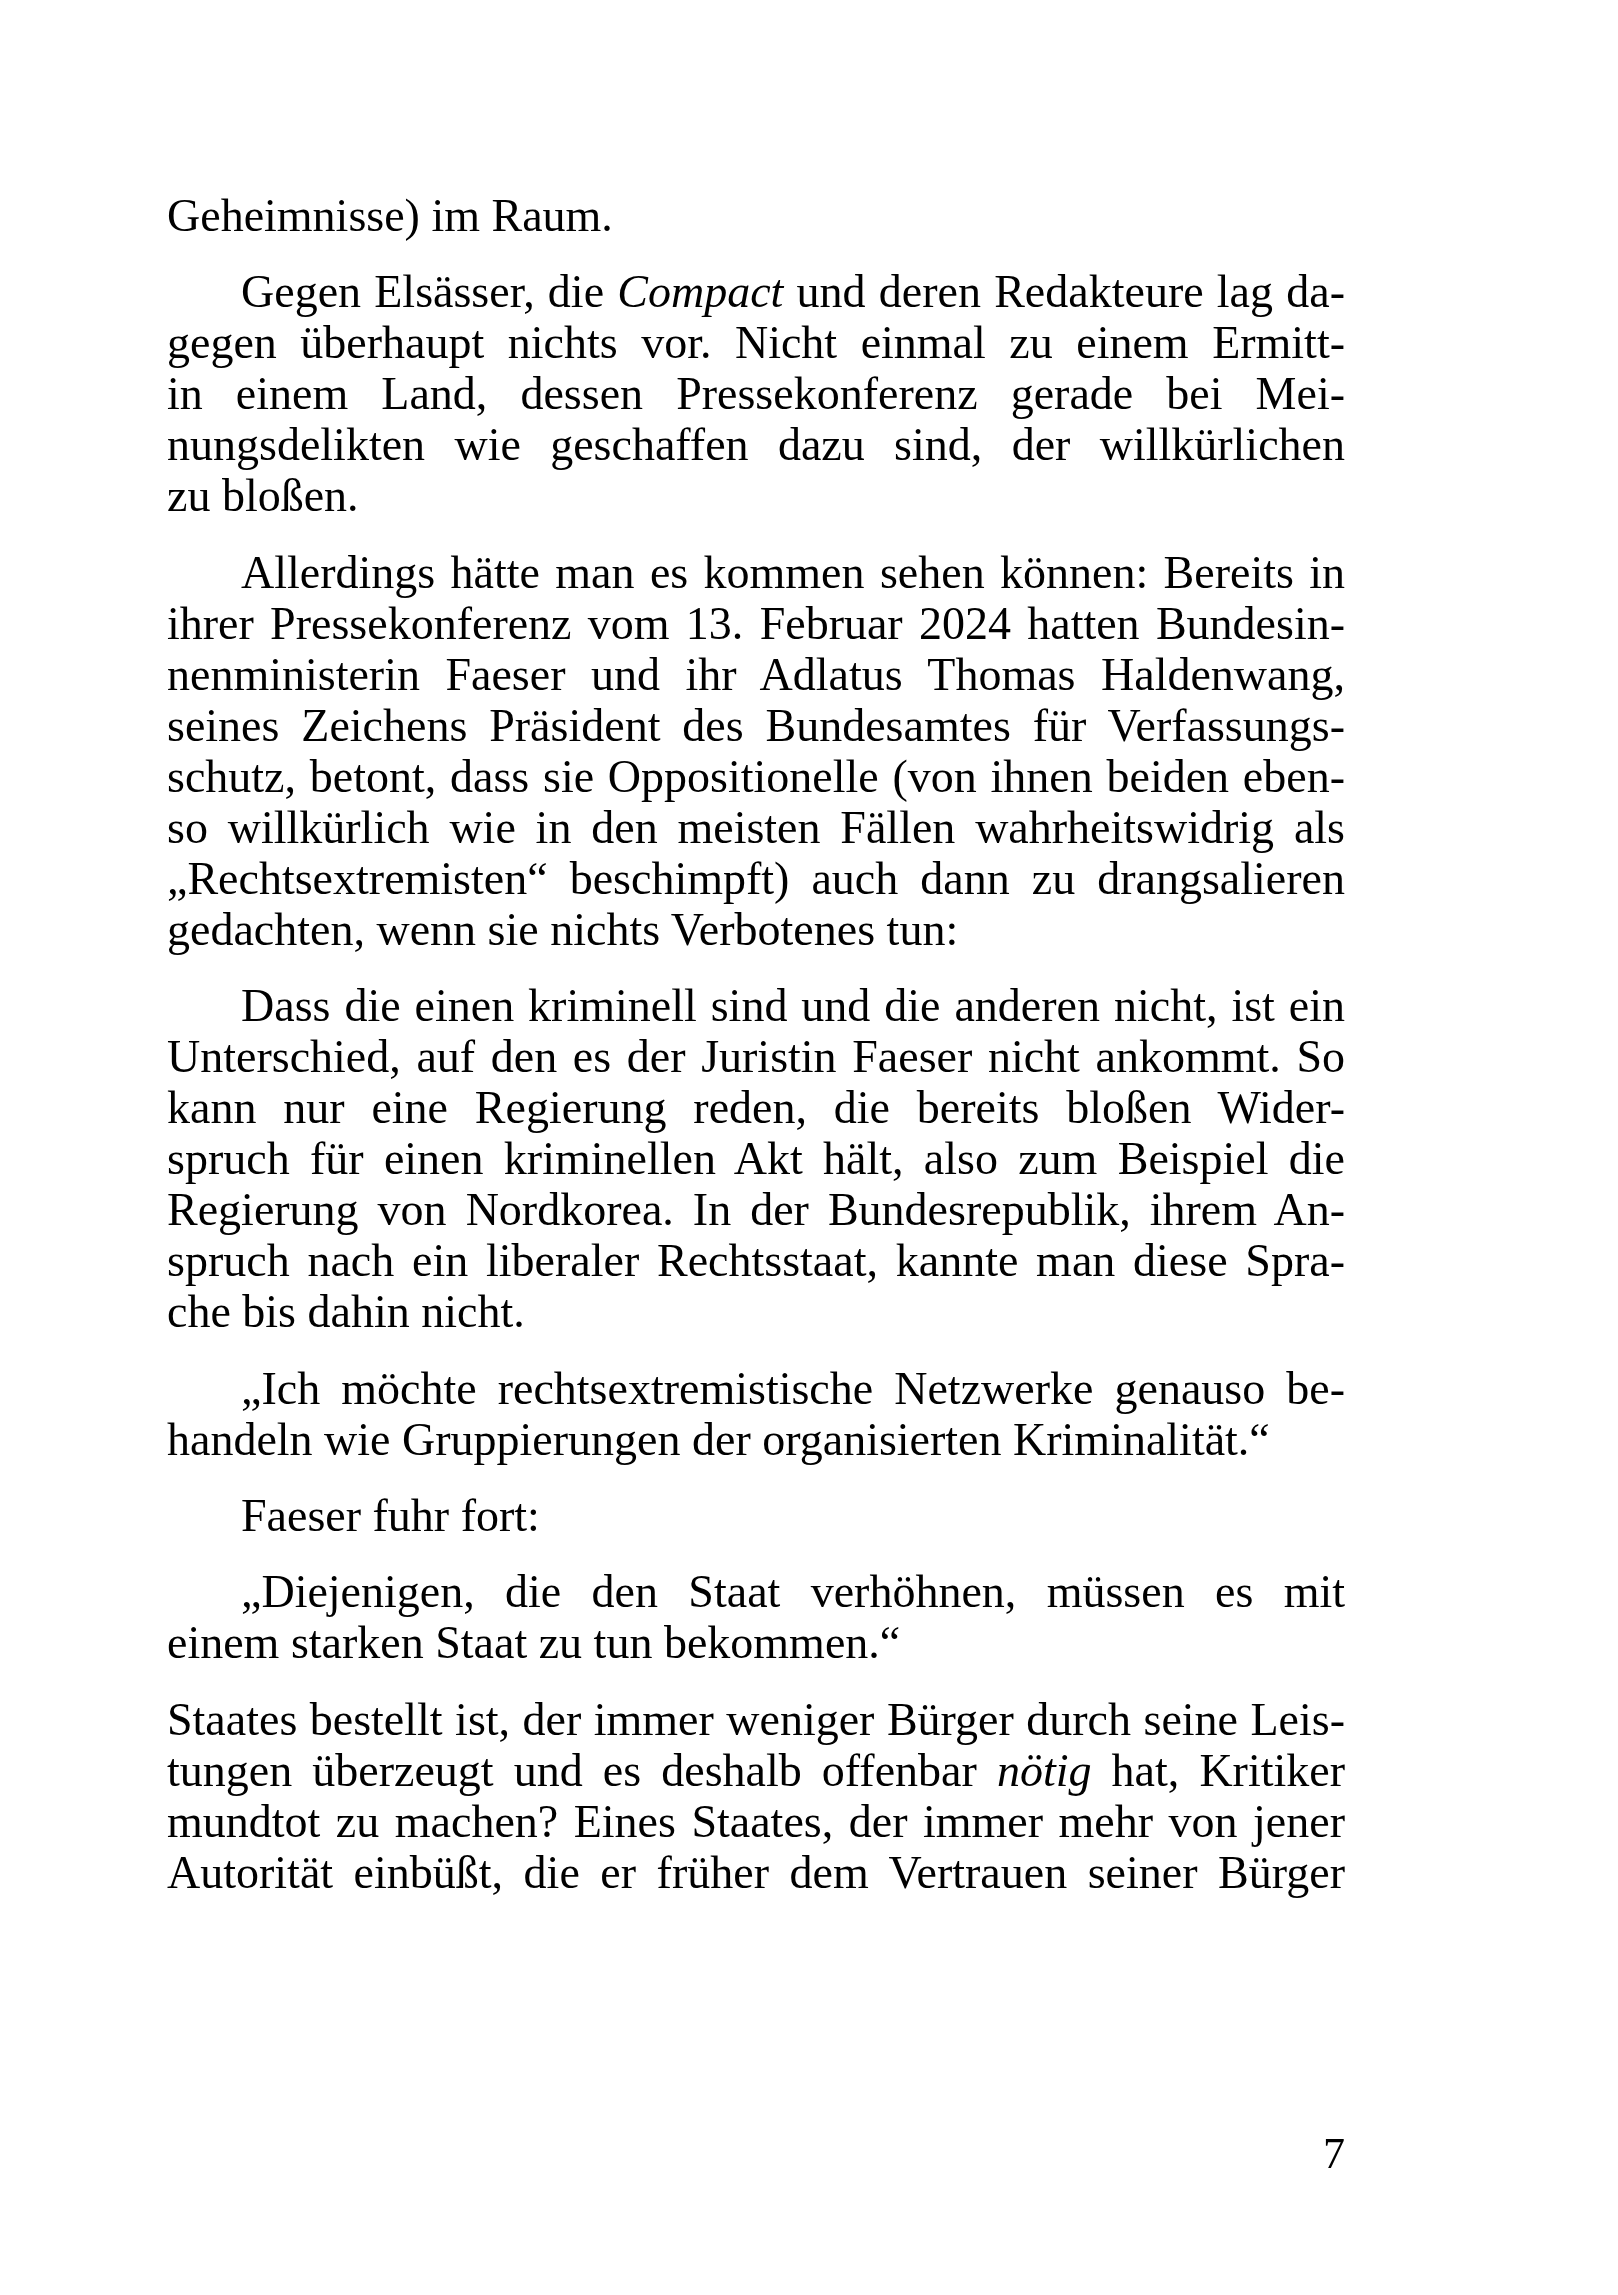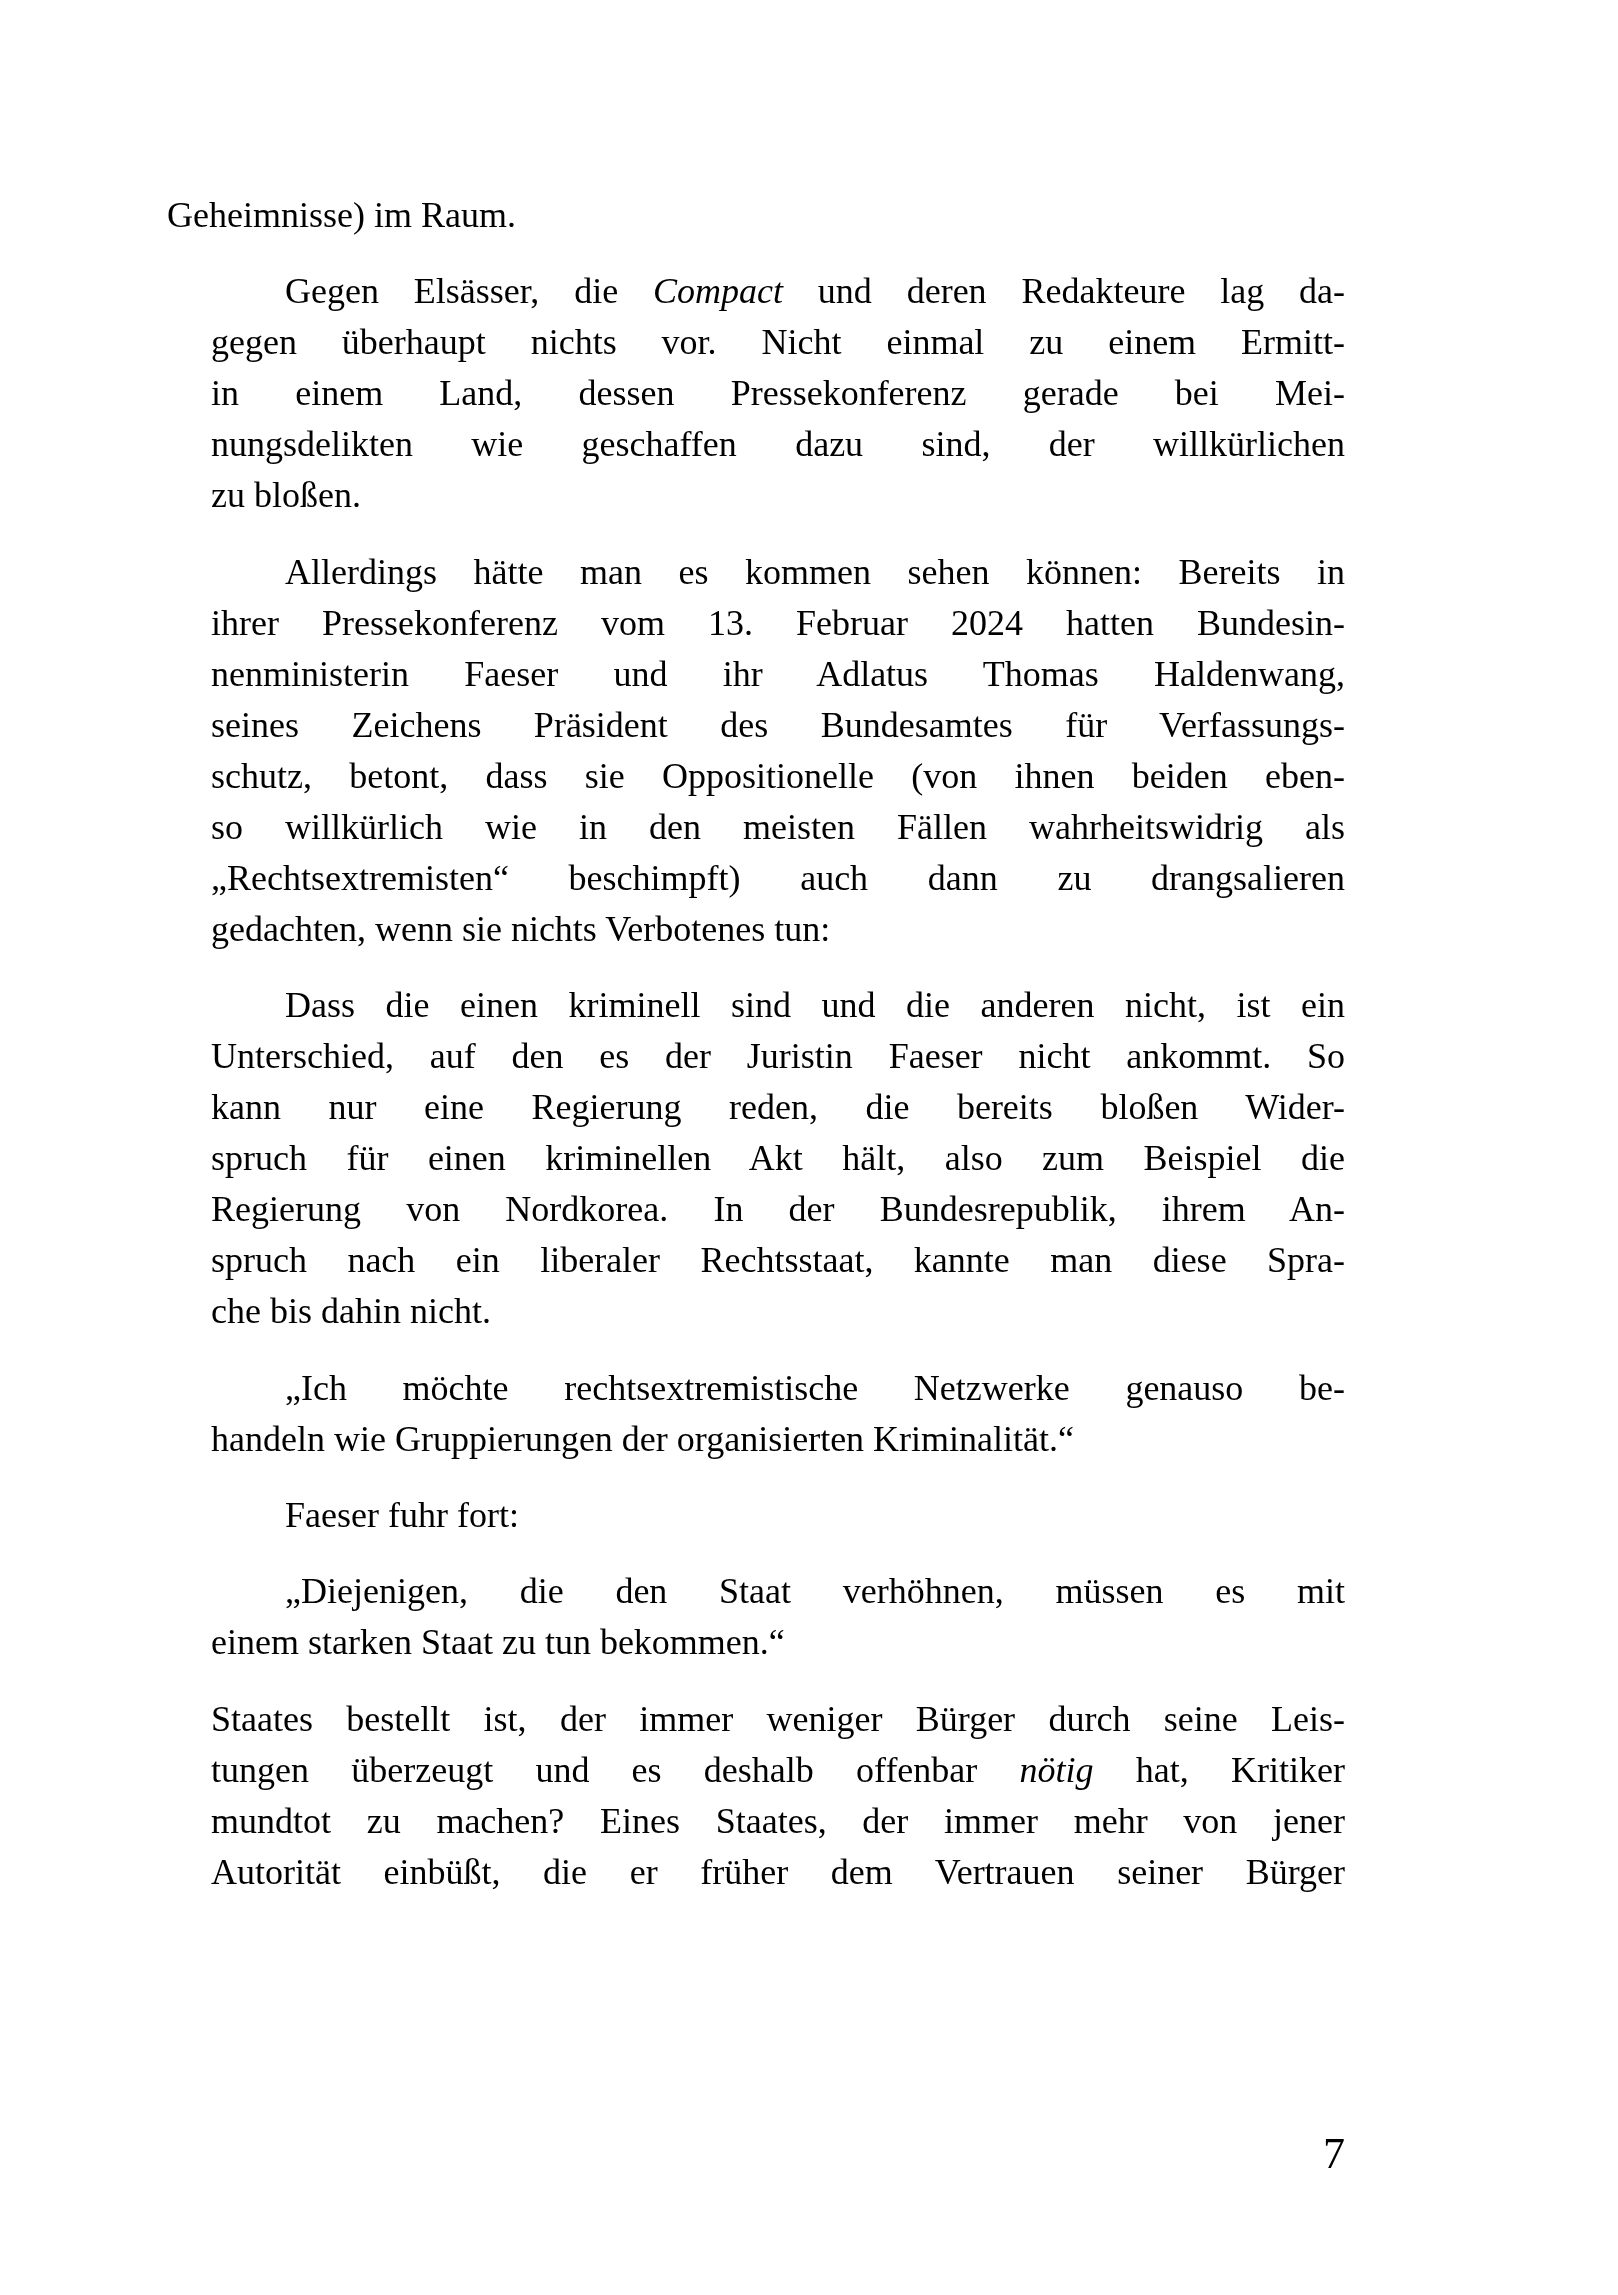--- a/index.html
+++ b/index.html
@@ -14,26 +14,25 @@
     background: #ffffff;
     color: #000000;
     font-family: "Liberation Serif", "DejaVu Serif", serif;
     overflow: hidden;
   }
   .text-block {
     position: absolute;
     left: 167px;
     top: 190px;
     width: 1178px;
-    font-size: 36px;
+    font-size: 46px;
     line-height: 51px;
   }
   .para + .para {
     margin-top: 25.4px;
-    margin-left: 44px;
   }
   .line {
     text-align: left;
     white-space: normal;
   }
   .line.justify {
     text-align: justify;
     text-align-last: justify;
     text-justify: inter-word;
   }

